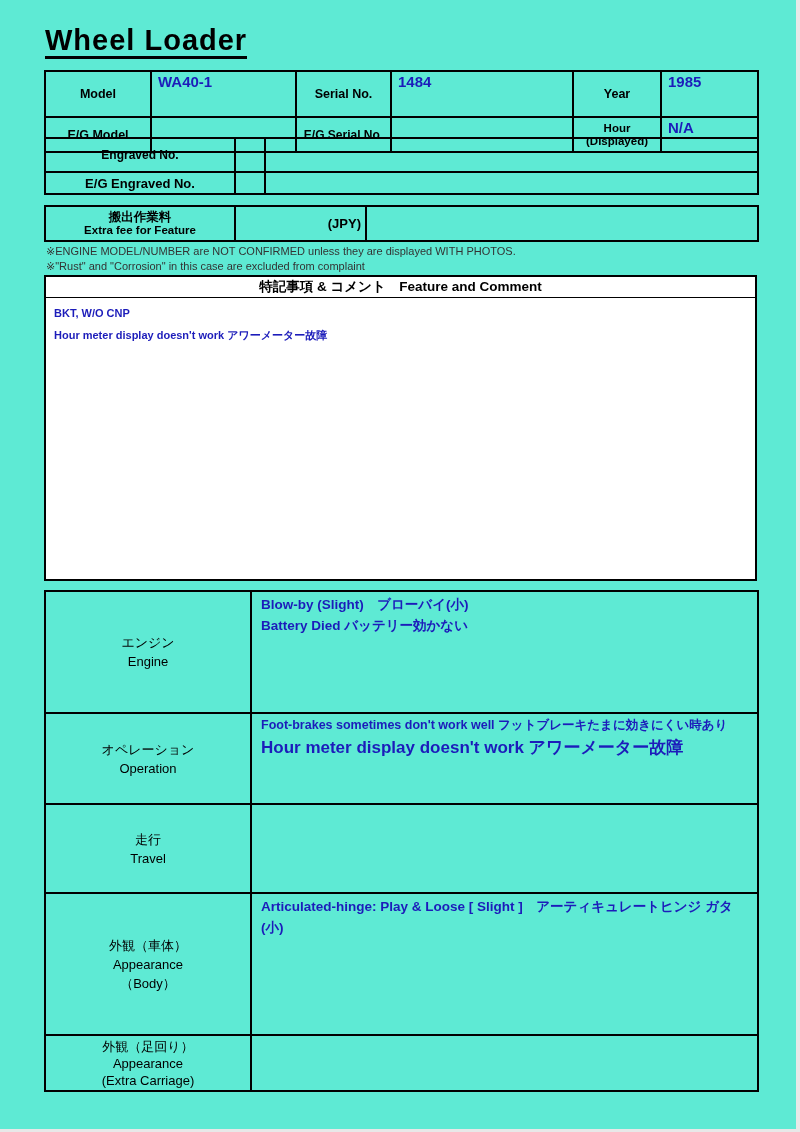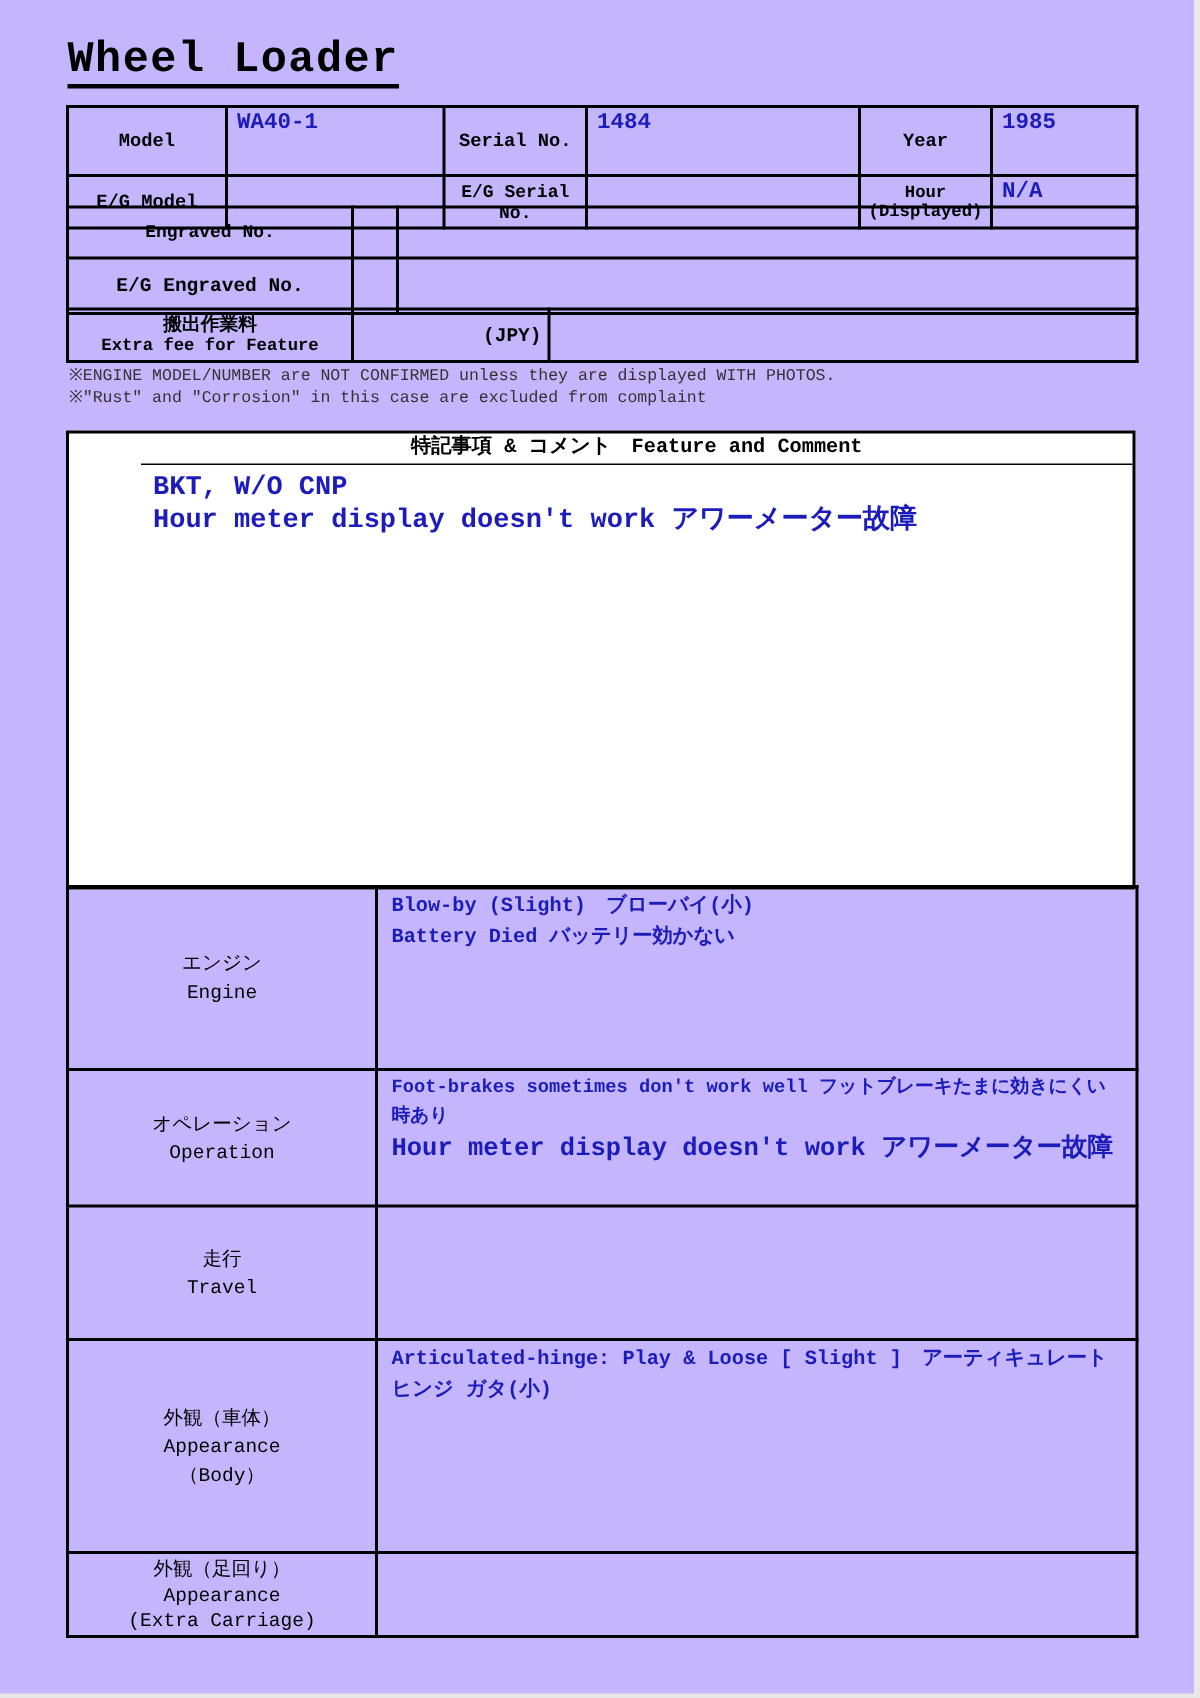--- a/index.html
+++ b/index.html
@@ -3,49 +3,49 @@
 <meta charset="utf-8">
 <style>
   * { margin:0; padding:0; box-sizing:border-box; }
   html,body { background:#fff; }
   body {
     width:800px; height:1132px; position:relative;
     font-family:"Liberation Sans","DejaVu Sans",sans-serif;
     color:#000; overflow:hidden;
   }
   .page {
-    position:absolute; inset:0; background:#c4b5fd;
-    border-right:4px solid #e8e8e8; border-bottom:3px solid #e8e8e8;font-family:Liberation Mono, monospace;
+    position:absolute; inset:0; background:#5eead4;
+    border-right:4px solid #e8e8e8; border-bottom:3px solid #e8e8e8;
   }
   .title {
     position:absolute; left:45px; top:24px;
     font-size:29px; font-weight:bold; letter-spacing:1px;
     border-bottom:3px solid #000; padding-bottom:0px; line-height:32px;
     display:inline-block;
   }
   table { border-collapse:collapse; table-layout:fixed; }
   td { border:2px solid #000; overflow:hidden; }
   .tblA { position:absolute; left:44px; top:70px; }
   .tblB { position:absolute; left:44px; top:137px; }
   .tblC { position:absolute; left:44px; top:205px;padding-left:44px; }
   .lab { text-align:center; vertical-align:middle; font-weight:bold; font-size:12.5px; }
   .lab-sm { text-align:center; vertical-align:middle; font-weight:bold; font-size:11.5px; line-height:13px; }
   .val { font-weight:bold; font-size:15px; color:var(--accent,#1c1cba); padding:1px 6px; vertical-align:top; text-align:left;margin-left:36px; }
   .jpy { text-align:right; vertical-align:middle; font-weight:bold; font-size:13px; padding-right:4px; }
   .notes { position:absolute; left:46px; top:244px; font-size:11px; line-height:15px; color:#333; }
   .cbox {
-    position:absolute; left:44px; top:287px; width:713px; height:306px;
-    border:2px solid #000; background:#fff;padding-left:48px;
+    position:absolute; left:44px; top:275px; width:713px; height:306px;
+    border:2px solid #000; background:#fff;
   }
   .cbox-head {
     height:21px; line-height:20px; border-bottom:1px solid #000;
     text-align:center; font-weight:bold; font-size:13.5px;
   }
   .cbox-body { padding:4px 8px; }
-  .cline { font-weight:bold; font-size:18px; line-height:22px; color:var(--accent,#1c1cba); }
+  .cline { font-weight:bold; font-size:11px; line-height:22px; color:var(--accent,#1c1cba); }
   .tblD { position:absolute; left:44px; top:590px; }
   .tblD td.cat {
     width:206px; text-align:center; vertical-align:middle;
     font-size:13px; line-height:19px; font-weight:normal;
   }
   .tblD td.com { width:507px; vertical-align:top; padding:2px 9px; }
   .c-sm { font-weight:bold; font-size:12.5px; line-height:19px; color:var(--accent,#1c1cba); }
   .c-md { font-weight:bold; font-size:13.5px; line-height:21px; color:var(--accent,#1c1cba); }
   .c-lg { font-weight:bold; font-size:17px; line-height:25px; color:var(--accent,#1c1cba); }
 </style>
@@ -93,21 +93,21 @@
       <col style="width:190px">
         <col style="width:30px">
         <col style="width:493px">
     </colgroup>
     <tbody>
         <tr style="height:34px">
       <td class="lab" style="font-size:12px">Engraved No.</td>
       <td></td>
       <td class="val"></td>
     </tr>
-    <tr style="height:37px">
+    <tr style="height:22px">
       <td class="lab" style="font-size:13px">E/G Engraved No.</td>
       <td></td>
       <td class="val"></td>
     </tr>
   </tbody>
     </table>
 
   <table class="tblC">
     <colgroup>
       <col style="width:190px">

